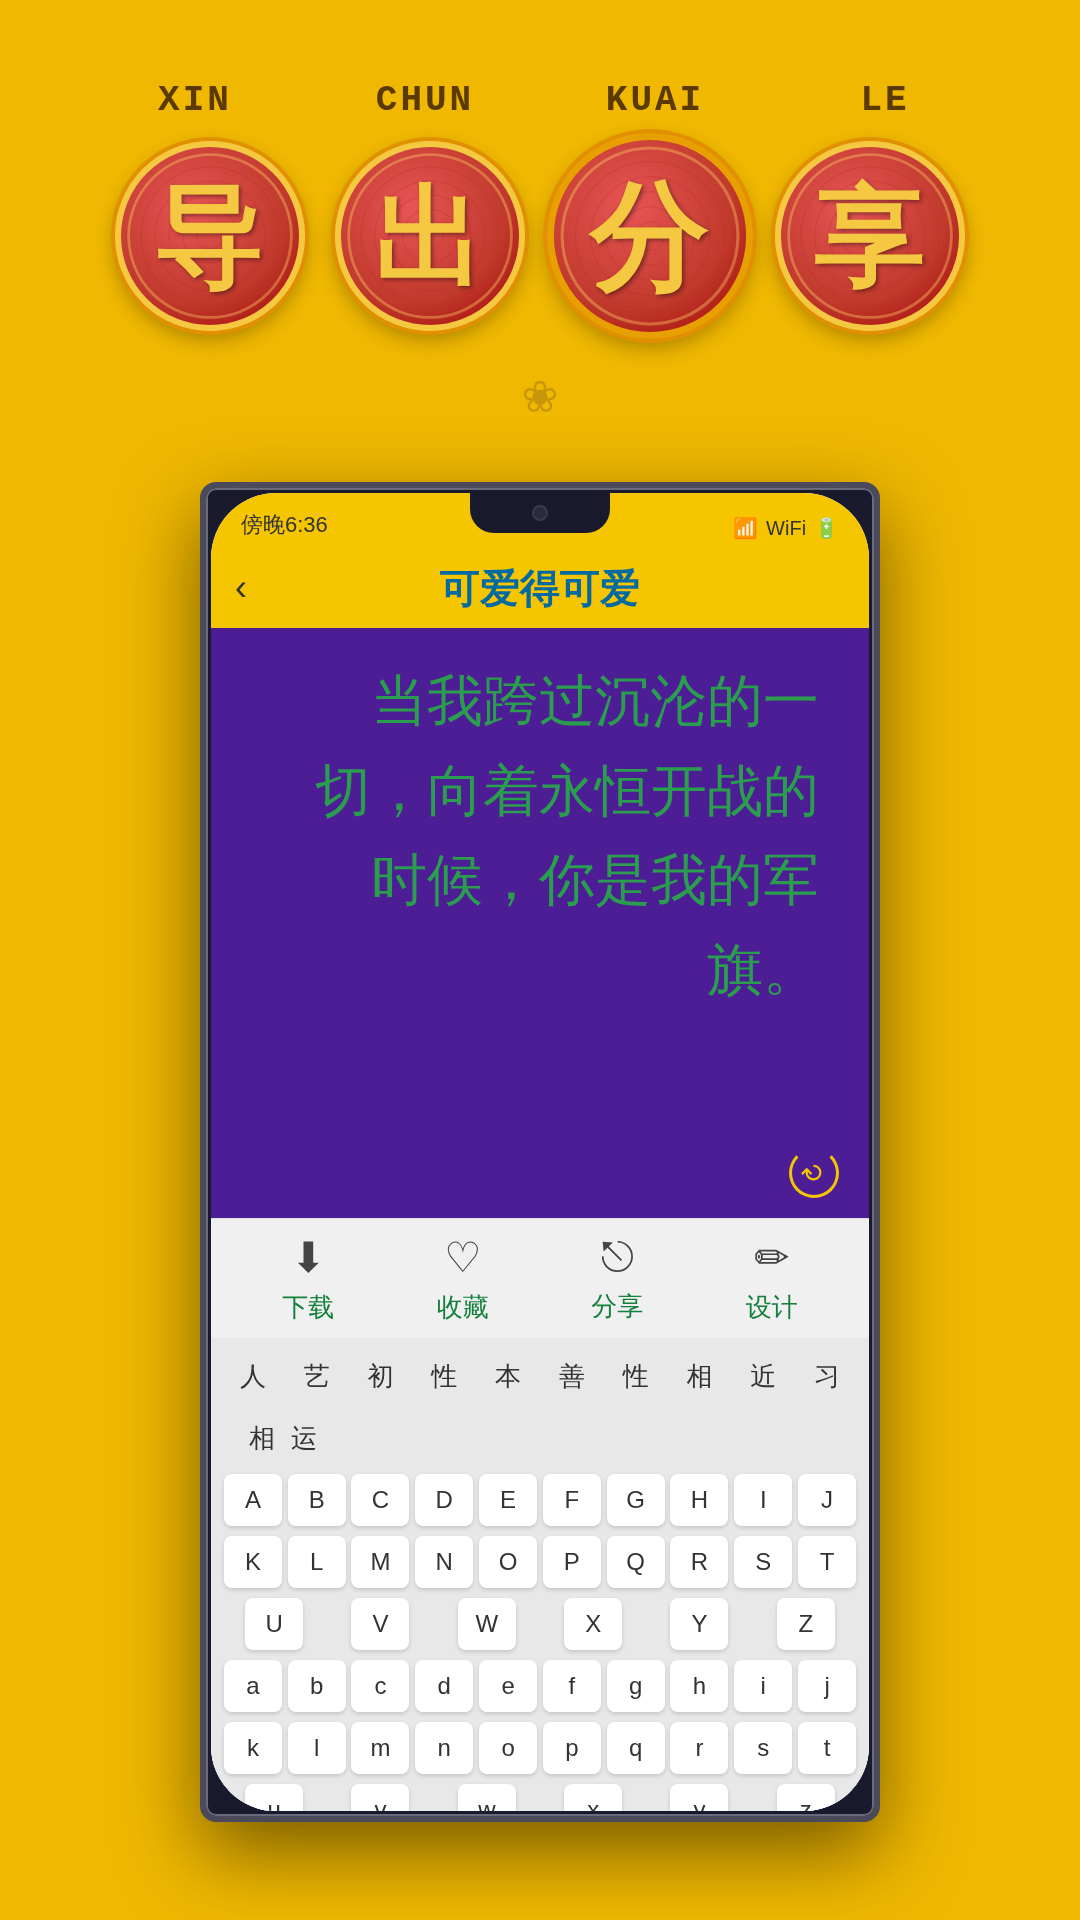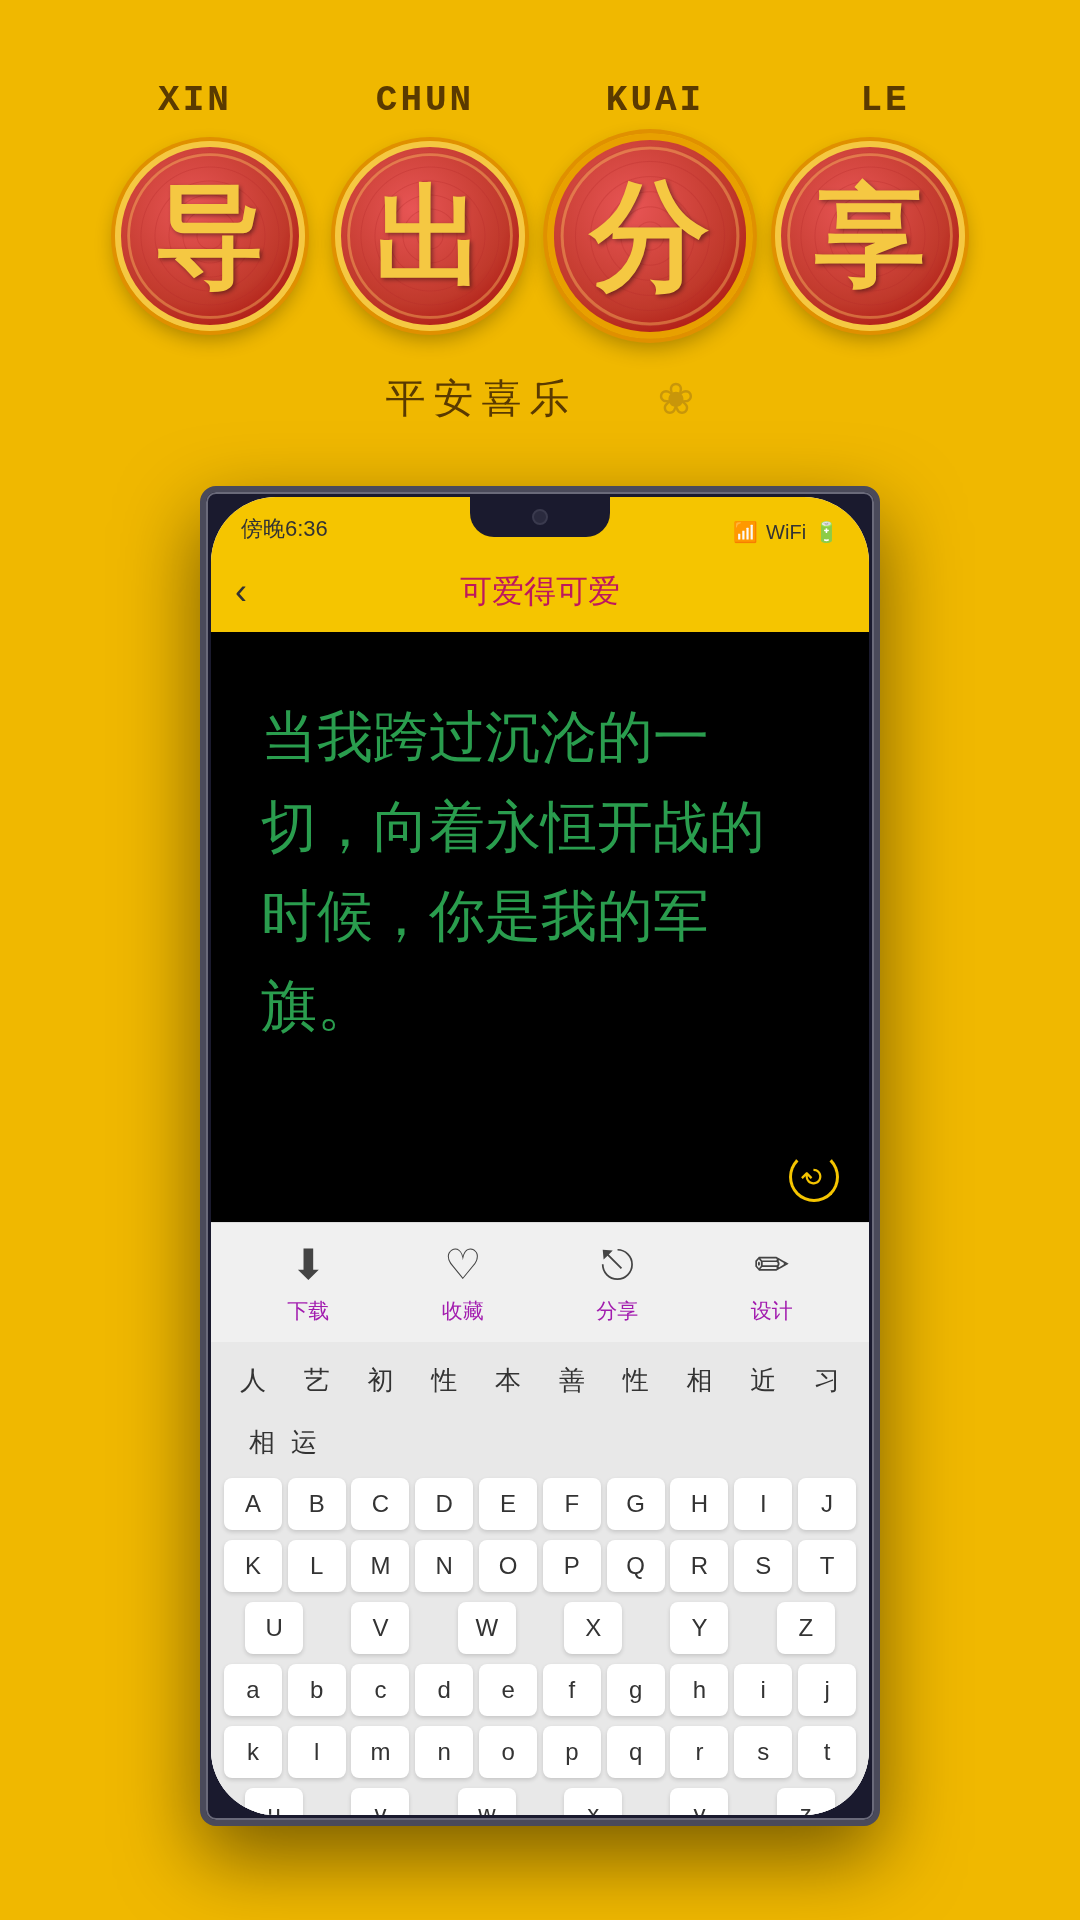--- a/index.html
+++ b/index.html
@@ -203,45 +203,46 @@
 
     .back-btn {
       position: absolute;
       left: 24px;
       font-size: 36px;
       color: #333;
       cursor: pointer;
     }
 
     .header-title {
-      font-size: 32px;
-      font-weight: 400;
-      color: #be185d;
+      font-size: 40px;
+      font-weight: 700;
+      color: #0369a1;
     }
 
     
     .content-area {
       position: absolute;
       top: 135px;
       left: 0;
       right: 0;
       bottom: 0;
       background: #f8f8f8;
       overflow: hidden;
     }
 
     
     .text-display {
       position: absolute;
       top: 0;
       left: 0;
       right: 0;
       height: 590px;
-      background: #000000;
-      padding: 60px 50px 30px;
+      background: #4c1d95;
+      padding: 28px 50px 30px;
+      text-align: right;
     }
 
     .main-text {
       font-size: 56px;
       color: #2a9d4e;
       line-height: 1.6;
       font-family: 'Arial', sans-serif;
       
     }
 
@@ -282,22 +283,22 @@
       gap: 8px;
       cursor: pointer;
     }
 
     .action-icon {
       font-size: 42px;
       color: #444;
     }
 
     .action-label {
-      font-size: 21px;
-      color: #a21caf;
+      font-size: 26px;
+      color: #15803d;
     }
 
     
     .keyboard-area {
       position: absolute;
       top: 710px;
       left: 0;
       right: 0;
       bottom: 0;
       background: #e8e8e8;
@@ -372,21 +373,20 @@
       <div class="coin-pattern"></div>
       <span class="coin-char">分</span>
     </div>
     <div class="coin">
       <div class="coin-pattern"></div>
       <span class="coin-char">享</span>
     </div>
   </div>
 
   <div class="sub-row">
-    <span class="sub-text">平安喜乐</span>
     <span class="lotus-icon">❀</span>
   </div>
 </div>
 
 <div class="phone-container">
   <div class="phone">
 
     <div class="phone-side-btn vol-up"></div>
     <div class="phone-side-btn vol-down"></div>
     <div class="phone-side-btn power"></div>

